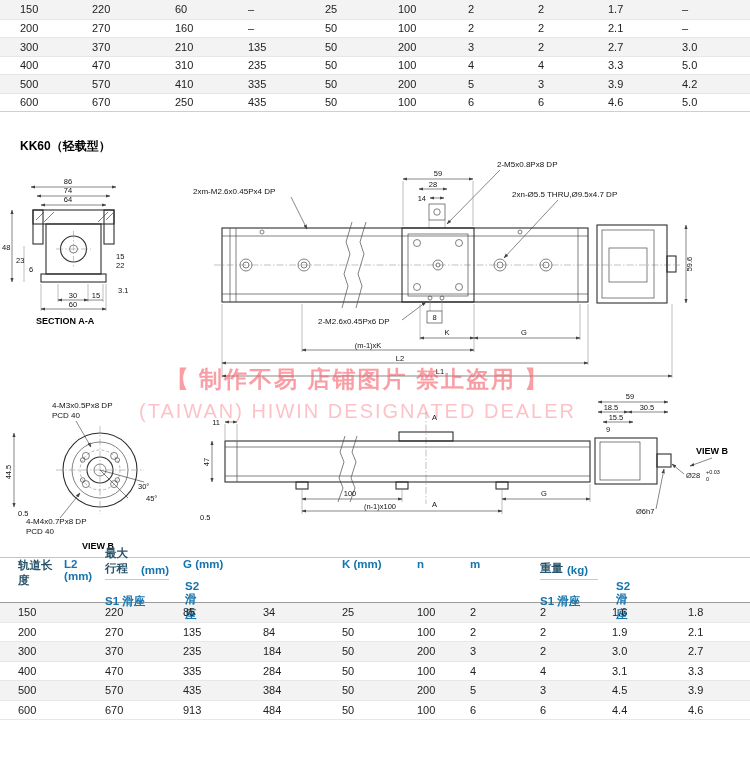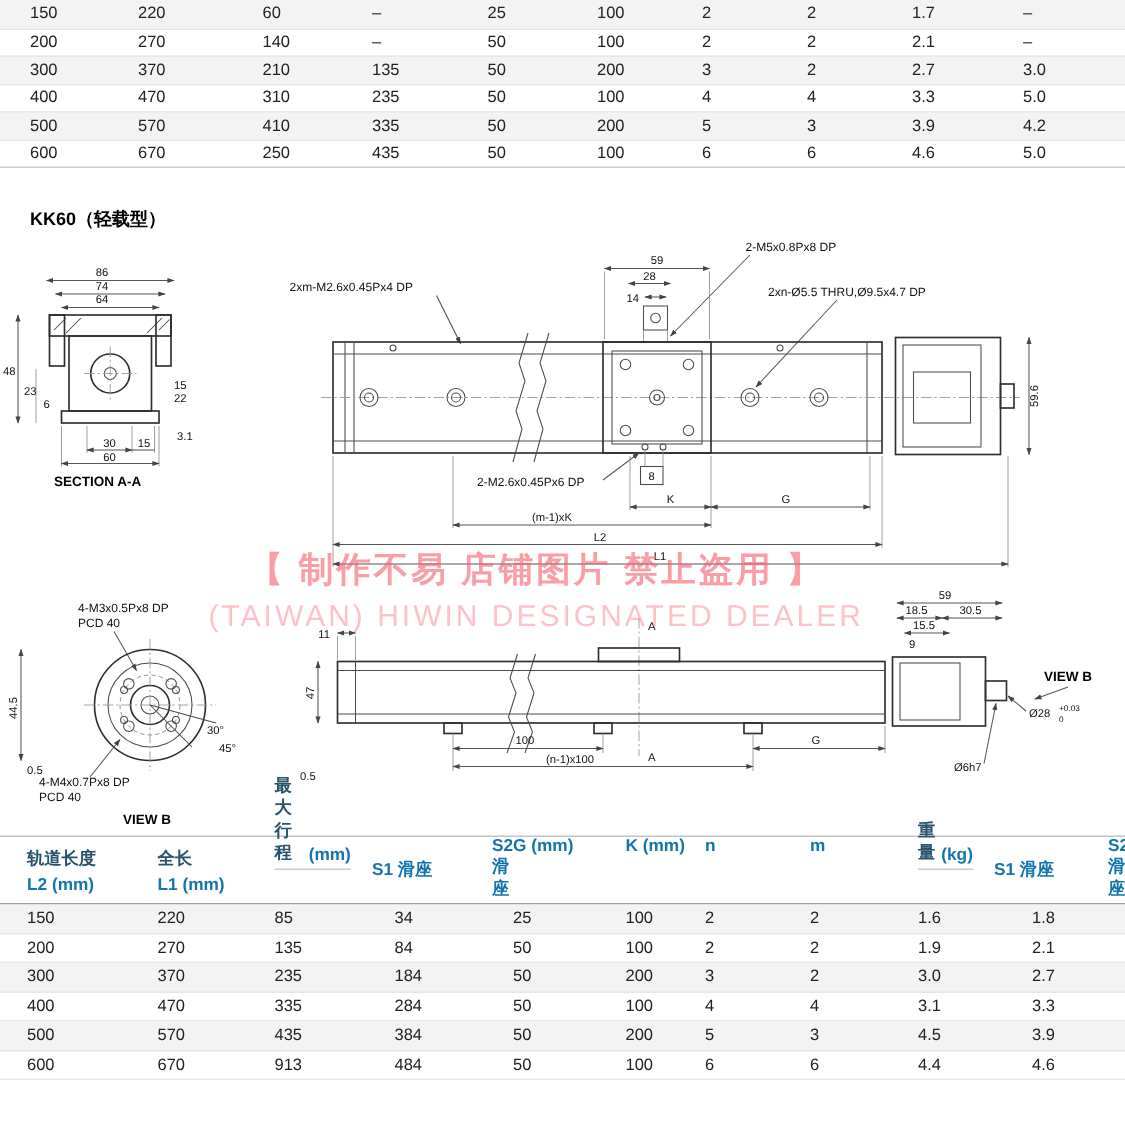--- a/index.html
+++ b/index.html
@@ -35,25 +35,25 @@
 
   
   .watermark{position:absolute;top:364px;left:0;width:715px;text-align:center;pointer-events:none;z-index:6}
   .wm1{font-size:23px;font-weight:bold;letter-spacing:2px;color:rgba(246,94,105,.6)}
   .wm2{margin-top:5px;font-size:20px;font-weight:normal;letter-spacing:2px;color:rgba(248,128,138,.48)}
 
   
   .bottom-table{position:absolute;top:557px;left:0;width:750px}
   .bt-header{display:grid;grid-template-columns:87px 78px 159px 75px 53px 70px 72px 1fr;
              padding-left:18px;height:46px;border-top:1px solid #c4c4c4;border-bottom:1px solid #9c9c9c;font-size:11.5px}
-  .bh-col{display:flex;flex-direction:column;justify-content:center;gap:4px}
+  .bh-col{display:flex;flex-direction:row;justify-content:center;gap:4px}
   .bh-mid{display:flex;}
   .hdr-cn{color:#28536b;font-weight:bold}
   .hdr-en{color:#1474ae;font-weight:bold}
-  .bh-grp{display:flex;flex-direction:row;justify-content:space-between}
+  .bh-grp{display:flex;flex-direction:column;justify-content:space-between}
   .bh-grp-title{height:22px;display:flex;align-items:flex-end;padding-bottom:3px;gap:4px;
                 border-bottom:1px solid #c9c9c9;margin-right:14px}
   .bh-sub{display:grid;height:24px;align-items:center}
   .bh-sub.stroke{grid-template-columns:80px 1fr}
   .bh-sub.weight{grid-template-columns:76px 1fr}
   .b-row{display:grid;grid-template-columns:87px 78px 80px 79px 75px 53px 70px 72px 76px 1fr;
          align-items:center;height:19.5px;padding-left:18px;font-size:11px;border-bottom:1px solid #e7e7e7}
   .b-row:nth-child(odd){background:#f3f3f3}
 </style>
 </head>
@@ -70,21 +70,21 @@
         <div>25</div>
         <div>100</div>
         <div>2</div>
         <div>2</div>
         <div>1.7</div>
         <div>–</div>
     </div>
     <div class="t-row">
       <div>200</div>
         <div>270</div>
-        <div>140</div>
+        <div>160</div>
         <div>–</div>
         <div>50</div>
         <div>100</div>
         <div>2</div>
         <div>2</div>
         <div>2.1</div>
         <div>–</div>
     </div>
     <div class="t-row">
       <div>300</div>
@@ -389,24 +389,20 @@
     <div class="wm1">【 制作不易 店铺图片 禁止盗用 】</div>
     <div class="wm2">(TAIWAN) HIWIN DESIGNATED DEALER</div>
   </div>
 
   <div class="bottom-table">
     <div class="bt-header">
       <div class="bh-col">
         <span class="hdr-cn">轨道长度</span>
         <span class="hdr-en">L2 (mm)</span>
       </div>
-      <div class="bh-col">
-        <span class="hdr-cn">全长</span>
-        <span class="hdr-en">L1 (mm)</span>
-      </div>
       <div class="bh-grp">
         <div class="bh-grp-title">
           <span class="hdr-cn">最大行程</span>
           <span class="hdr-en">(mm)</span>
         </div>
         <div class="bh-sub stroke">
           <span class="hdr-en">S1 滑座</span>
           <span class="hdr-en">S2 滑座</span>
         </div>
       </div>

